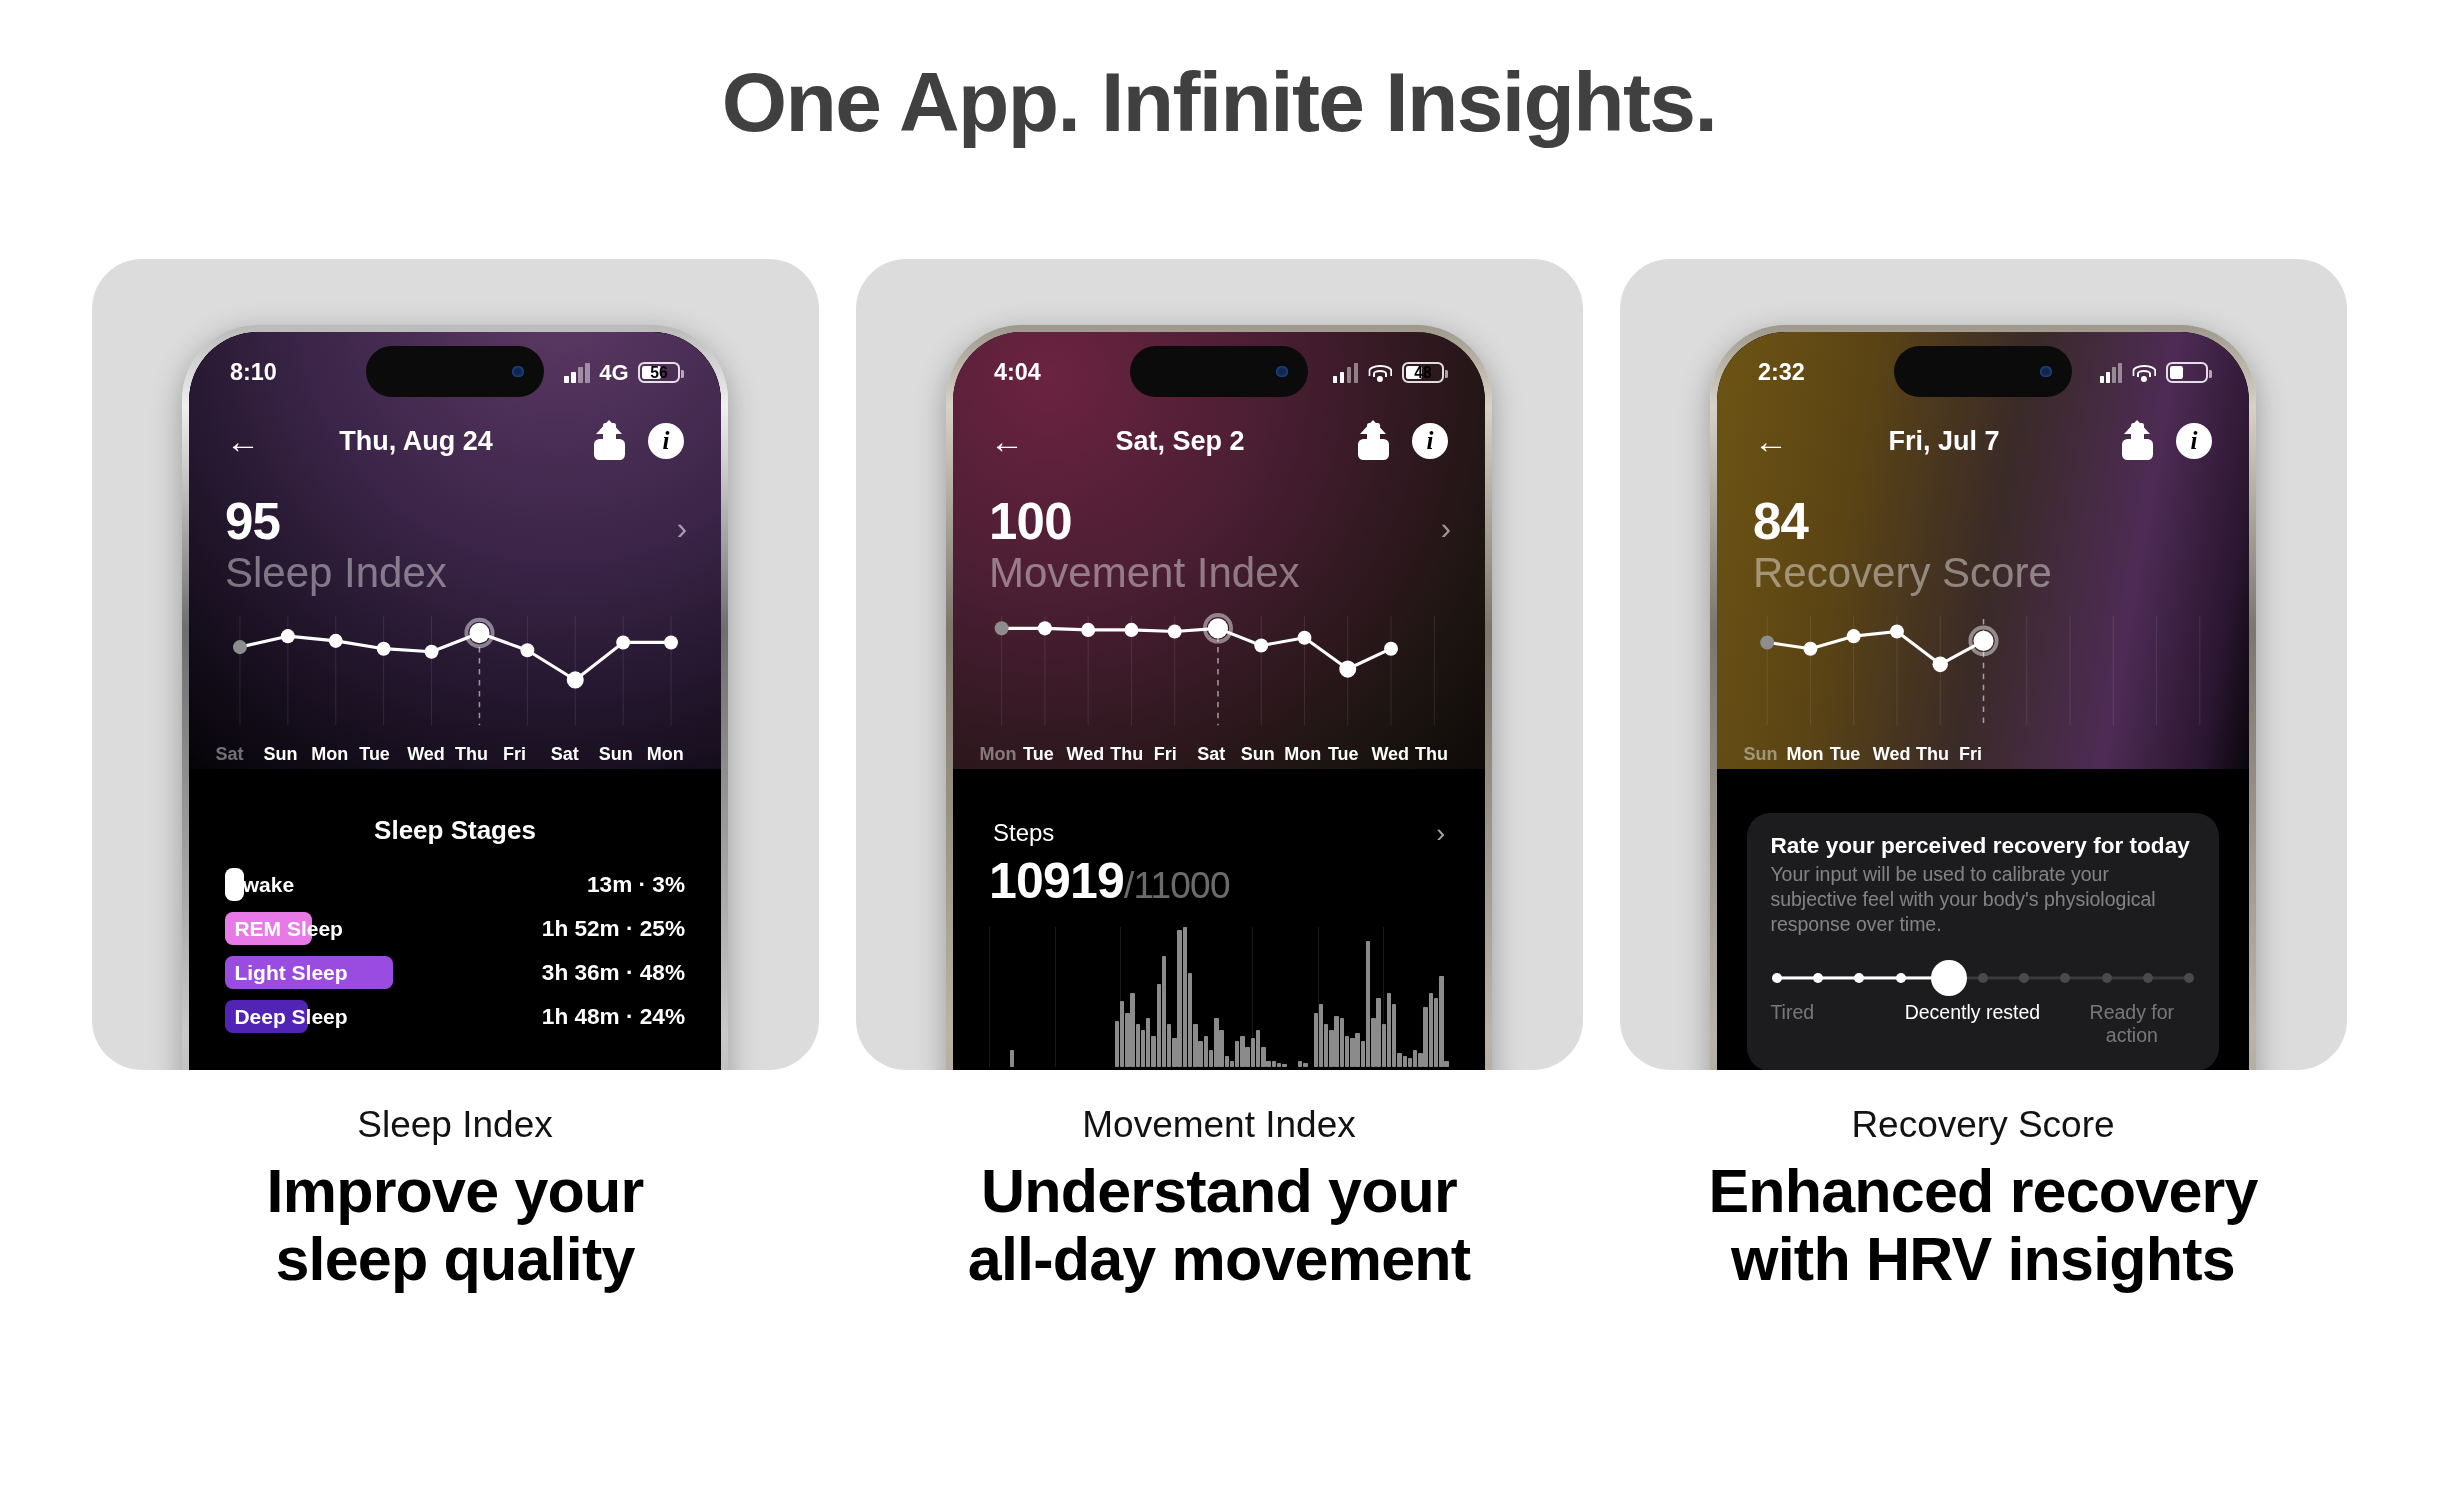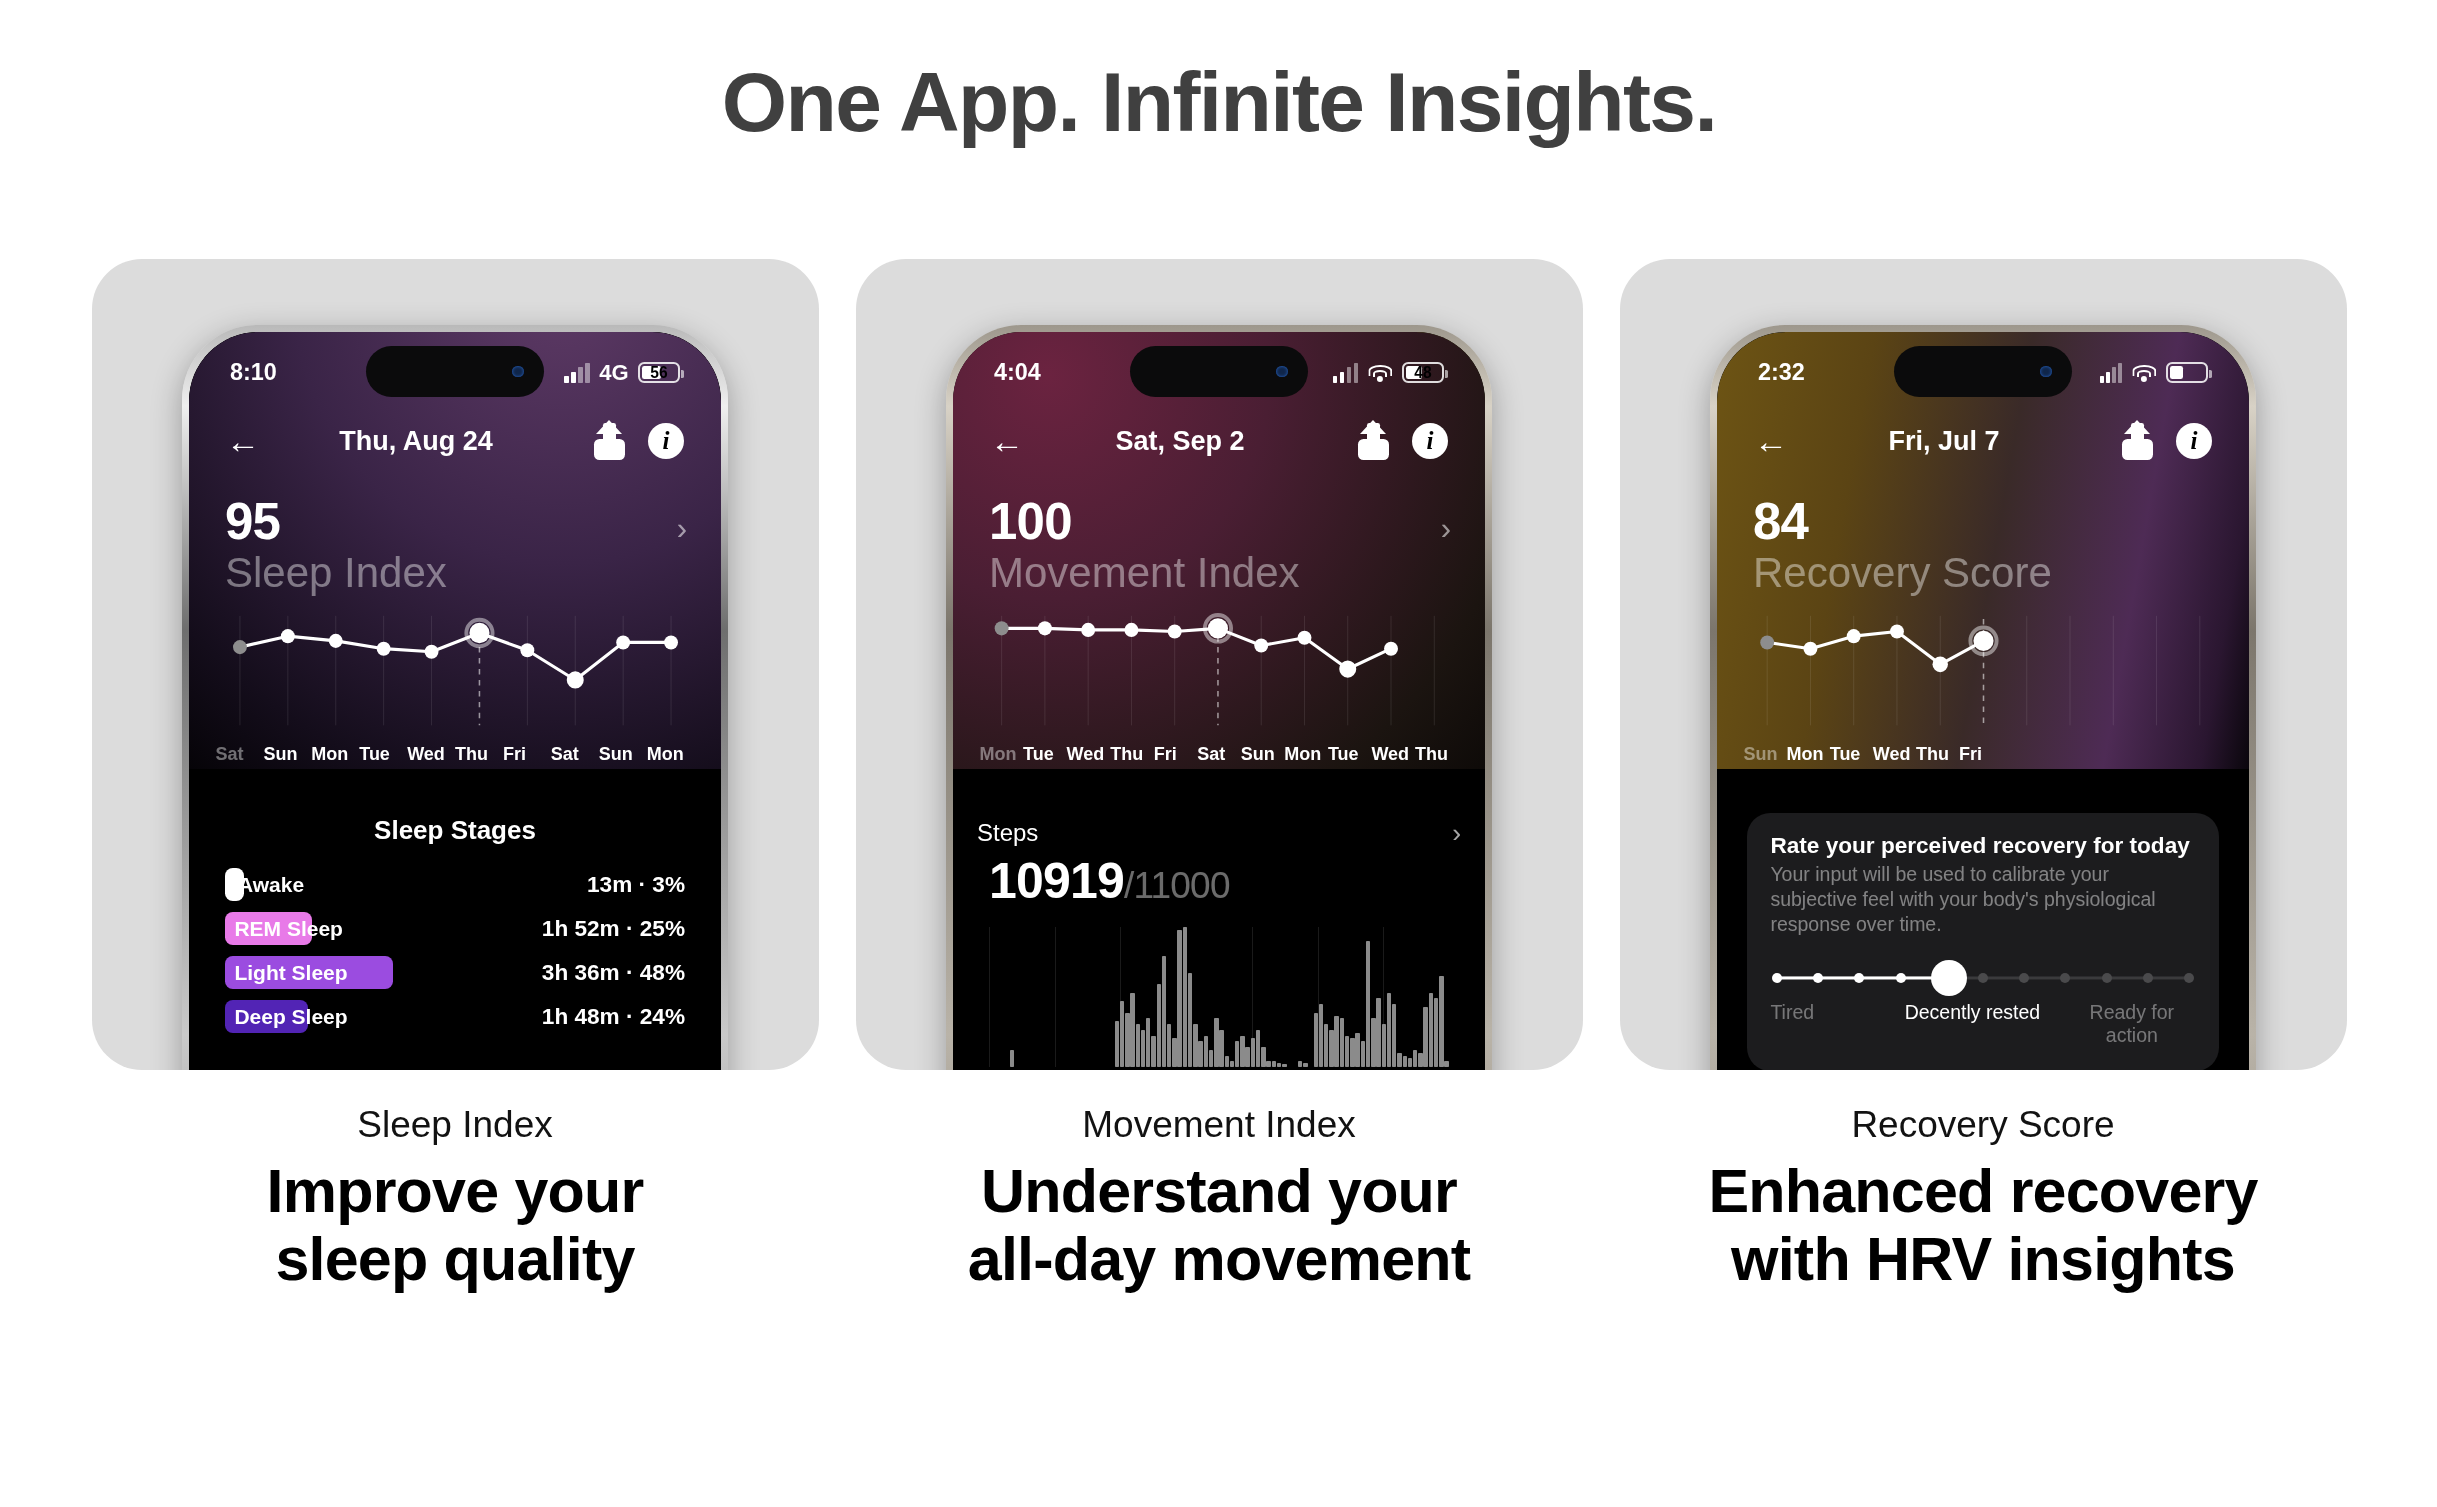--- a/index.html
+++ b/index.html
@@ -175,21 +175,21 @@
   .stage-bar{
     height:33px; border-radius:7.8px;
     display:flex; align-items:center; padding:0 9.4px;
     font-size:21px; font-weight:700; color:#fff; white-space:nowrap;
   }
   .stage-val{ margin-left:auto; font-size:22.6px; font-weight:700; }
 
   .tib{ padding:34px 36px 0 36px; position:relative; }
 
   
-  .row-head{ display:flex; align-items:center; padding:0 24px; margin-top:31px; }
+  .row-head{ display:flex; align-items:center; padding:0 40px; margin-top:31px; }
   .row-head .t{ font-size:24px; font-weight:400; }
   .row-head .c{ margin-left:auto; font-size:26.5px; color:rgba(255,255,255,.65); }
   .steps-num{ padding:0 36px; margin-top:3.1px; font-size:50px; font-weight:700; letter-spacing:-0.8px; }
   .steps-num .goal{ color:rgba(255,255,255,.42); font-size:37px; font-weight:400; }
 
   .steps-chart{ margin:17px 36px 0 36px; height:140px; position:relative; }
   .steps-grid{ position:absolute; inset:0; display:flex; }
   .steps-grid i{ flex:1; border-left:0.8px solid rgba(255,255,255,.10); }
   .steps-bars{ position:absolute; inset:0; display:flex; align-items:flex-end; gap:0.8px; }
   .steps-bars b{ flex:1; background:#8b8b8b; border-radius:0.8px; }
@@ -320,21 +320,21 @@
                   <span>Sun</span>
                   <span>Mon</span>
                 </div>
               </div>
 
               <div class="section-title">Sleep Stages</div>
 
               <div class="stages">
                 <div class="stage-row">
                   <div class="stage-bar" style="background:#ffffff;width:11px;color:transparent;overflow:visible;position:relative;">
-                    <span style="position:absolute;left:13px;color:#fff;">Awake</span>
+                    <span style="position:absolute;left:3px;color:#fff;">Awake</span>
                   </div>
                   <div class="stage-val">13m · 3%</div>
                 </div>
                 <div class="stage-row">
                   <div class="stage-bar" style="background:#e87ae8;width:87px;">REM Sleep</div>
                   <div class="stage-val">1h 52m · 25%</div>
                 </div>
                 <div class="stage-row">
                   <div class="stage-bar" style="background:#9b4ce0;width:168px;">Light Sleep</div>
                   <div class="stage-val">3h 36m · 48%</div>

